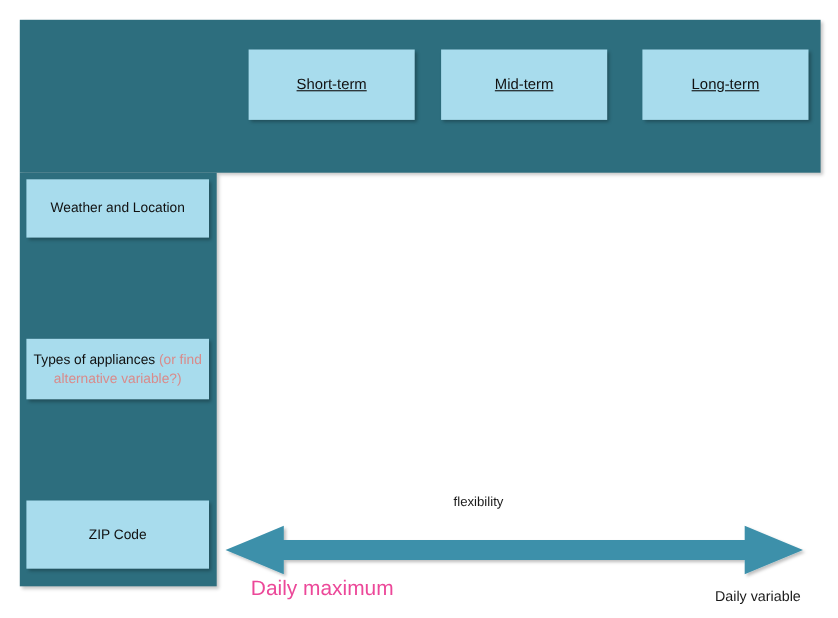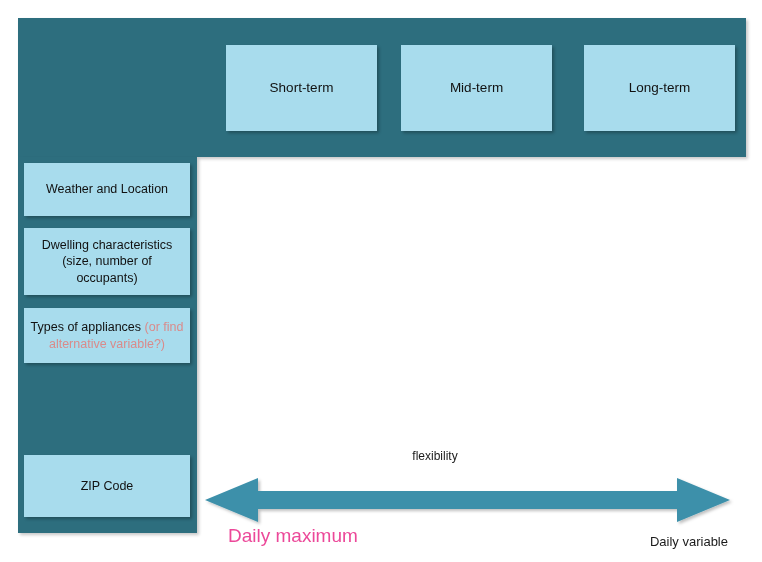--- a/index.html
+++ b/index.html
@@ -48,23 +48,24 @@
     justify-content: center;
     text-align: center;
     color: #111111;
     font-size: 13px;
     line-height: 1.32;
     padding: 2px 6px;
     box-sizing: border-box;
   }
   .term-box {
     width: 151px;
-    height: 86px;
+    height: 64px;
     top: 45px;
     font-size: 13.5px;
+    text-decoration: underline;
   }
   #term-box-0 { left: 226px; }
   #term-box-1 { left: 401px; }
   #term-box-2 { left: 584px; }
 
   .var-box {
     left: 24px;
     width: 166px;
     font-size: 12.5px;
   }
@@ -137,23 +138,20 @@
   <div class="box-light term-box" id="term-box-1">
     <span>Mid-term</span>
   </div>
   <div class="box-light term-box" id="term-box-2">
     <span>Long-term</span>
   </div>
 
   <div class="box-light var-box" id="var-box-0">
     <span>Weather and Location</span>
   </div>
-  <div class="box-light var-box" id="var-box-1">
-    <span>Dwelling characteristics (size, number of occupants)</span>
-  </div>
   <div class="box-light var-box" id="var-box-2">
     <span><span>Types of appliances </span><span class="note-red">(or find alternative variable?)</span></span>
   </div>
   <div class="box-light var-box" id="var-box-4">
     <span>ZIP Code</span>
   </div>
 
 
   <div id="flexibility-label">flexibility</div>
 

